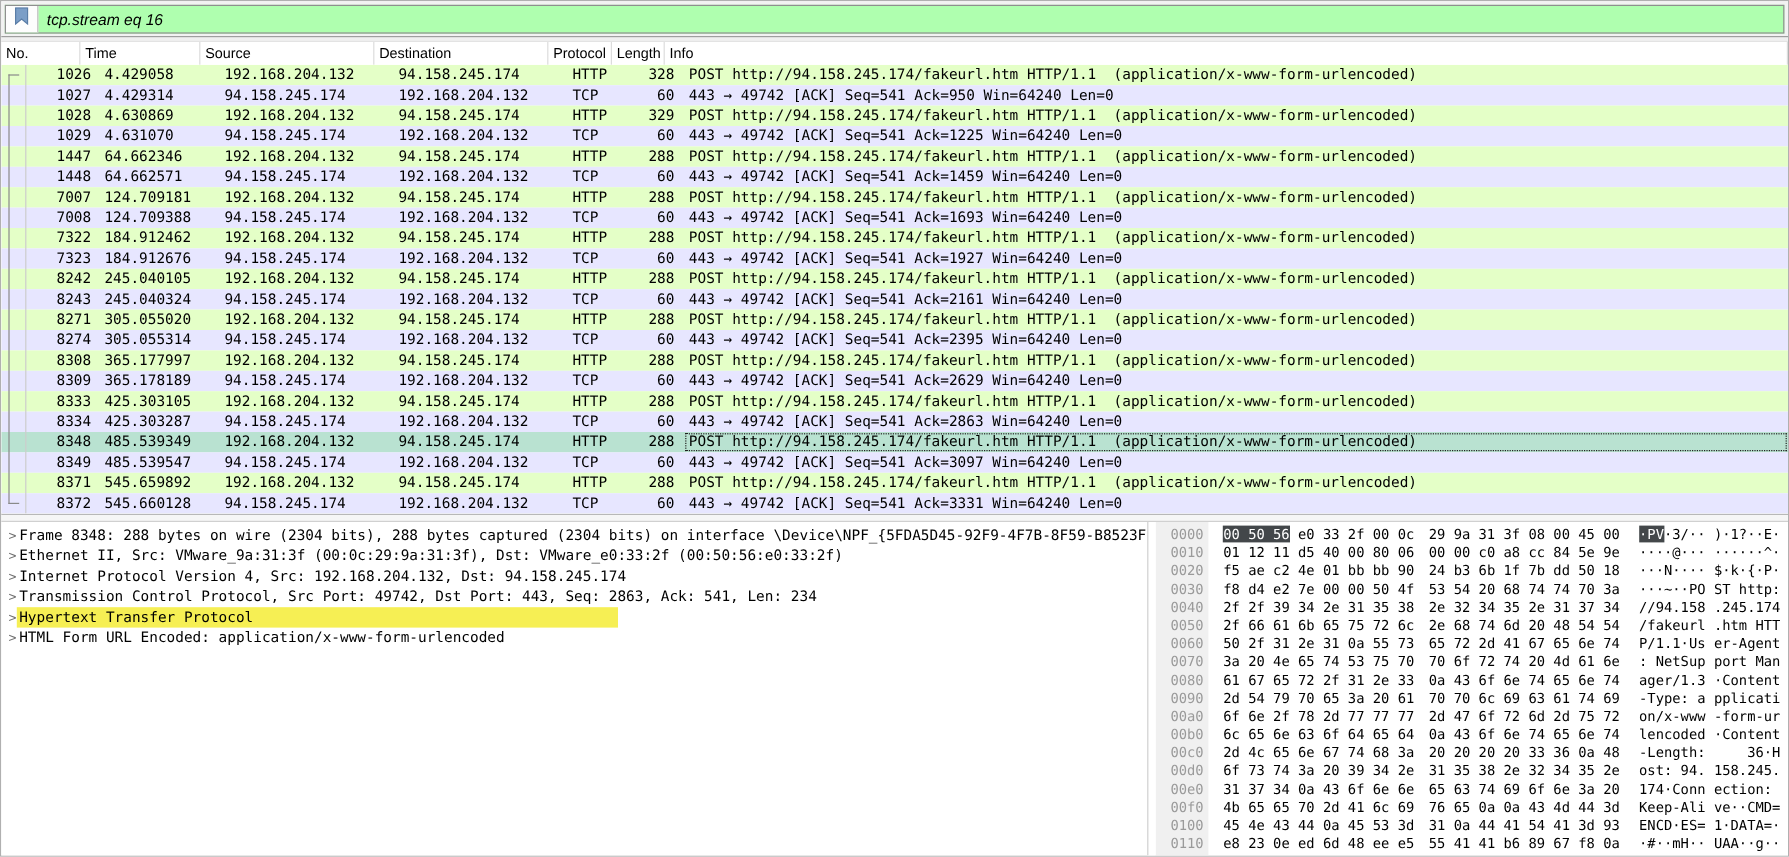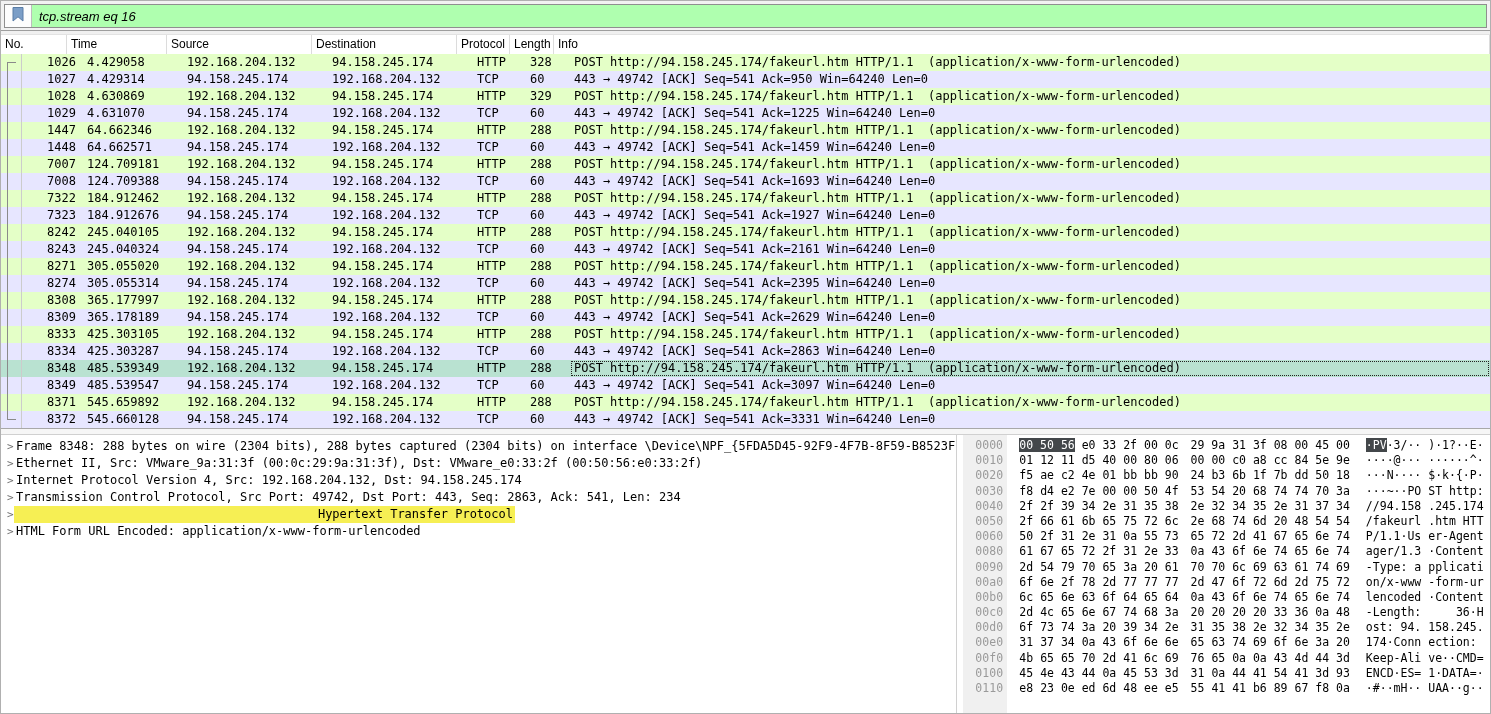--- a/index.html
+++ b/index.html
@@ -36,40 +36,40 @@
     position: absolute; left: 6px; top: 8px; height: 358px; width: 9px;
     border-left: 1px solid #8a8a8a; border-top: 1px solid #8a8a8a; border-bottom: 1px solid #8a8a8a;
   }
   .prow {
     height: 17px; line-height: 17px; cursor: default;
     font-family: "DejaVu Sans Mono", "Liberation Mono", monospace; font-size: 12px;
     white-space: pre; color: #000; padding-left: 16px;
   }
   .pcell { padding: 0 4px; overflow: hidden; }
   .c-no { text-align: right; padding-right: 7px; }
-  .c-length { text-align: left; padding-right: 8px; }
+  .c-length { text-align: right; padding-right: 8px; }
   .row-http { background: var(--http-row, #e4ffc7); }
   .row-tcp  { background: var(--tcp-row, #e7e6ff); }
   .prow.selected { background: var(--selected-row, #b9e2d1); }
   .prow.selected .c-info { outline: 1px dotted #222; outline-offset: -2px; }
 
   
   .h-splitter { height: 7px; background: #f6f6f6; border-top: 1px solid #a8a8a8; border-bottom: 1px solid #d0d0d0; }
   .bottom { display: flex; height: 278px; background: #fff; }
   .v-splitter { width: 7px; flex: none; background: #ffffff; border-left: 1px solid #d0d0d0; margin-left: 1px; }
 
   
   .details-pane {
     width: 954px; flex: none; overflow: hidden; padding-top: 3px;
     font-family: "DejaVu Sans Mono", "Liberation Mono", monospace; font-size: 12px; color: #000;
   }
   .detail-line { height: 17px; line-height: 17px; display: flex; white-space: pre; }
   .chevron { width: 13px; flex: none; padding-left: 6px; color: #6f6f6f; font-size: 11px; }
   .detail-text { padding: 0 2px; white-space: pre; overflow: hidden; }
-  .detail-text.hl { background: var(--field-hl, #f6ef54); width: 501px; flex: none; text-align: right; }
+  .detail-text.hl { background: var(--field-hl, #f6ef54); width: 501px; flex: none; }
 
   
   .hex-pane {
     flex: 1; position: relative; overflow: hidden; padding-top: 3px;
     font-family: "DejaVu Sans Mono", "Liberation Mono", monospace; font-size: 11.5px; color: #000;
   }
   .hex-pane::before { content: ""; position: absolute; left: 0; top: 0; bottom: 0; width: 44px; background: #f0f0f0; }
   .hex-row { position: relative; height: 15.2px; line-height: 15.2px; display: flex; white-space: pre; justify-content: center; }
   .hx-off { width: 44px; flex: none; padding-left: 6px; color: #9a9a9a; }
   .hx { white-space: pre; }
@@ -150,20 +150,21 @@
       </div>
     <div class="v-splitter"></div>
     <div class="hex-pane">
         <div class="hex-row"><span class="hx-off">0000</span><span class="hx hx-g1"><span class="bh">00 50 56</span> e0 33 2f 00 0c</span><span class="hx hx-g2">29 9a 31 3f 08 00 45 00</span><span class="hx hx-a1"><span class="bh">·PV</span>·3/··</span><span class="hx hx-a2">)·1?··E·</span></div>
         <div class="hex-row"><span class="hx-off">0010</span><span class="hx hx-g1">01 12 11 d5 40 00 80 06</span><span class="hx hx-g2">00 00 c0 a8 cc 84 5e 9e</span><span class="hx hx-a1">····@···</span><span class="hx hx-a2">······^·</span></div>
         <div class="hex-row"><span class="hx-off">0020</span><span class="hx hx-g1">f5 ae c2 4e 01 bb bb 90</span><span class="hx hx-g2">24 b3 6b 1f 7b dd 50 18</span><span class="hx hx-a1">···N····</span><span class="hx hx-a2">$·k·{·P·</span></div>
         <div class="hex-row"><span class="hx-off">0030</span><span class="hx hx-g1">f8 d4 e2 7e 00 00 50 4f</span><span class="hx hx-g2">53 54 20 68 74 74 70 3a</span><span class="hx hx-a1">···~··PO</span><span class="hx hx-a2">ST http:</span></div>
         <div class="hex-row"><span class="hx-off">0040</span><span class="hx hx-g1">2f 2f 39 34 2e 31 35 38</span><span class="hx hx-g2">2e 32 34 35 2e 31 37 34</span><span class="hx hx-a1">//94.158</span><span class="hx hx-a2">.245.174</span></div>
         <div class="hex-row"><span class="hx-off">0050</span><span class="hx hx-g1">2f 66 61 6b 65 75 72 6c</span><span class="hx hx-g2">2e 68 74 6d 20 48 54 54</span><span class="hx hx-a1">/fakeurl</span><span class="hx hx-a2">.htm HTT</span></div>
         <div class="hex-row"><span class="hx-off">0060</span><span class="hx hx-g1">50 2f 31 2e 31 0a 55 73</span><span class="hx hx-g2">65 72 2d 41 67 65 6e 74</span><span class="hx hx-a1">P/1.1·Us</span><span class="hx hx-a2">er-Agent</span></div>
+        <div class="hex-row"><span class="hx-off">0070</span><span class="hx hx-g1">3a 20 4e 65 74 53 75 70</span><span class="hx hx-g2">70 6f 72 74 20 4d 61 6e</span><span class="hx hx-a1">: NetSup</span><span class="hx hx-a2">port Man</span></div>
         <div class="hex-row"><span class="hx-off">0080</span><span class="hx hx-g1">61 67 65 72 2f 31 2e 33</span><span class="hx hx-g2">0a 43 6f 6e 74 65 6e 74</span><span class="hx hx-a1">ager/1.3</span><span class="hx hx-a2">·Content</span></div>
         <div class="hex-row"><span class="hx-off">0090</span><span class="hx hx-g1">2d 54 79 70 65 3a 20 61</span><span class="hx hx-g2">70 70 6c 69 63 61 74 69</span><span class="hx hx-a1">-Type: a</span><span class="hx hx-a2">pplicati</span></div>
         <div class="hex-row"><span class="hx-off">00a0</span><span class="hx hx-g1">6f 6e 2f 78 2d 77 77 77</span><span class="hx hx-g2">2d 47 6f 72 6d 2d 75 72</span><span class="hx hx-a1">on/x-www</span><span class="hx hx-a2">-form-ur</span></div>
         <div class="hex-row"><span class="hx-off">00b0</span><span class="hx hx-g1">6c 65 6e 63 6f 64 65 64</span><span class="hx hx-g2">0a 43 6f 6e 74 65 6e 74</span><span class="hx hx-a1">lencoded</span><span class="hx hx-a2">·Content</span></div>
         <div class="hex-row"><span class="hx-off">00c0</span><span class="hx hx-g1">2d 4c 65 6e 67 74 68 3a</span><span class="hx hx-g2">20 20 20 20 33 36 0a 48</span><span class="hx hx-a1">-Length:</span><span class="hx hx-a2">    36·H</span></div>
         <div class="hex-row"><span class="hx-off">00d0</span><span class="hx hx-g1">6f 73 74 3a 20 39 34 2e</span><span class="hx hx-g2">31 35 38 2e 32 34 35 2e</span><span class="hx hx-a1">ost: 94.</span><span class="hx hx-a2">158.245.</span></div>
         <div class="hex-row"><span class="hx-off">00e0</span><span class="hx hx-g1">31 37 34 0a 43 6f 6e 6e</span><span class="hx hx-g2">65 63 74 69 6f 6e 3a 20</span><span class="hx hx-a1">174·Conn</span><span class="hx hx-a2">ection: </span></div>
         <div class="hex-row"><span class="hx-off">00f0</span><span class="hx hx-g1">4b 65 65 70 2d 41 6c 69</span><span class="hx hx-g2">76 65 0a 0a 43 4d 44 3d</span><span class="hx hx-a1">Keep-Ali</span><span class="hx hx-a2">ve··CMD=</span></div>
         <div class="hex-row"><span class="hx-off">0100</span><span class="hx hx-g1">45 4e 43 44 0a 45 53 3d</span><span class="hx hx-g2">31 0a 44 41 54 41 3d 93</span><span class="hx hx-a1">ENCD·ES=</span><span class="hx hx-a2">1·DATA=·</span></div>
         <div class="hex-row"><span class="hx-off">0110</span><span class="hx hx-g1">e8 23 0e ed 6d 48 ee e5</span><span class="hx hx-g2">55 41 41 b6 89 67 f8 0a</span><span class="hx hx-a1">·#··mH··</span><span class="hx hx-a2">UAA··g··</span></div>

